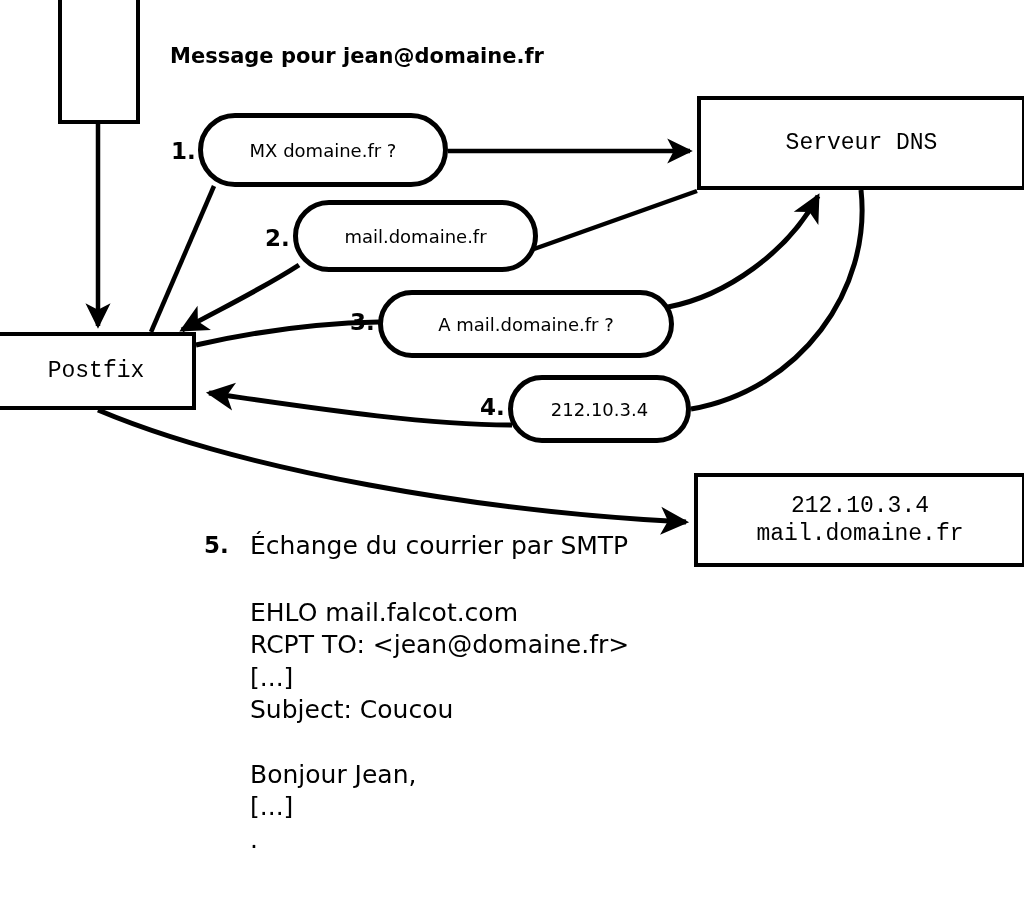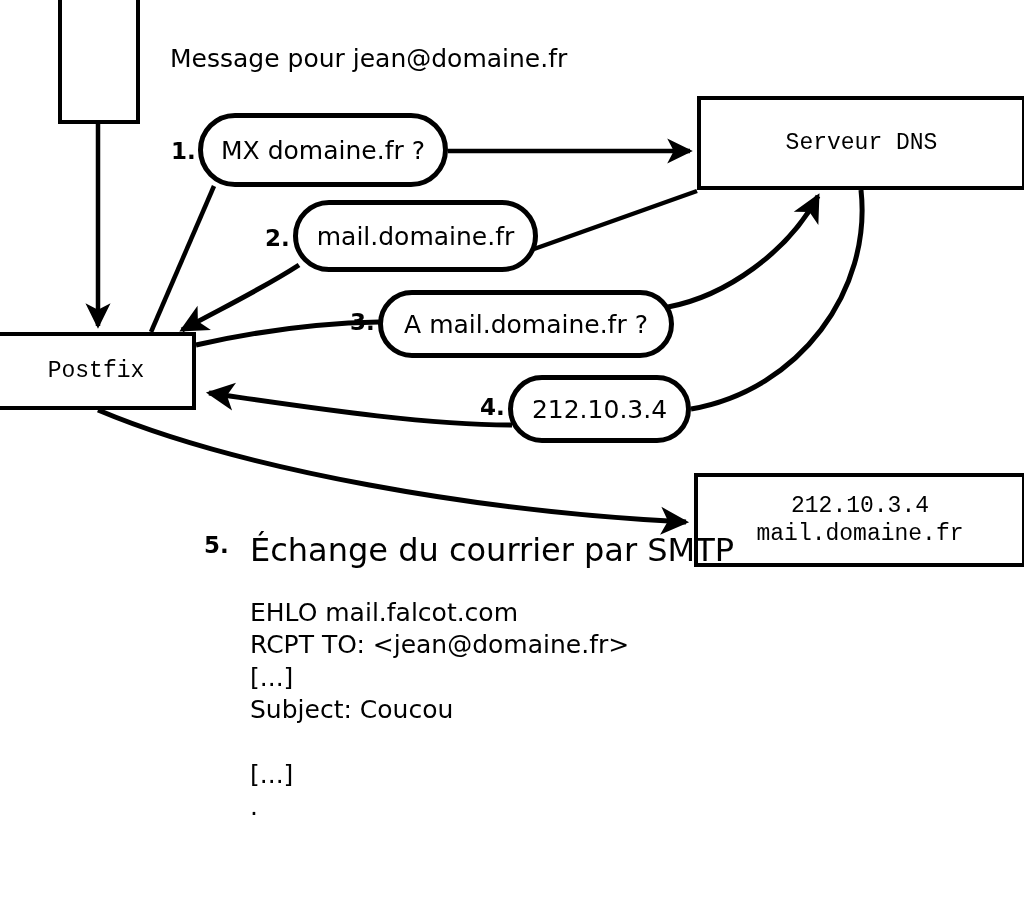--- a/index.html
+++ b/index.html
@@ -68,25 +68,25 @@
   .smtp-block {
     position: absolute;
     z-index: 5;
     line-height: 1.295;
   }
   .smtp-block .srow {
     white-space: pre;
     display: block;
     min-height: 1.295em;
   }
-  #title-text { font-size: 25px; }
-  .bubble-label { font-size: 25px; }
+  #title-text { font-size: 21px; font-weight: bold; }
+  .bubble-label { font-size: 18px; }
   .box-label { font-size: 23px; font-family: Liberation Mono, monospace; }
   .step-num { font-size: 23px; }
-  #step5-text { font-size: 32px; }
+  #step5-text { font-size: 25px; }
   .smtp-block { font-size: 25px; }
 </style>
 </head>
 <body>
 
 <div id="stage">
 
   <svg id="wires" viewBox="0 0 1024 919" xmlns="http://www.w3.org/2000/svg">
     <defs>
       <marker id="ah" viewBox="0 0 12 12" refX="10.2" refY="6" markerWidth="6.2" markerHeight="6.2" orient="auto-start-reverse" markerUnits="strokeWidth">
@@ -156,17 +156,18 @@
 
   <div class="step-num" style="left:204px; top:532px;">5.</div>
   <div class="plain-text" id="step5-text" style="left:250px; top:531px;">Échange du courrier par SMTP</div>
 
   <div class="smtp-block" id="smtp-transcript" style="left:250px; top:597px;">
       <span class="srow">EHLO mail.falcot.com</span>
       <span class="srow">RCPT TO: &lt;jean@domaine.fr&gt;</span>
       <span class="srow">[...]</span>
       <span class="srow">Subject: Coucou</span>
       <span class="srow">&nbsp;</span>
+      <span class="srow">Bonjour Jean,</span>
       <span class="srow">[...]</span>
       <span class="srow">.</span>
     </div>
 
 </div>
 
 </body></html>

